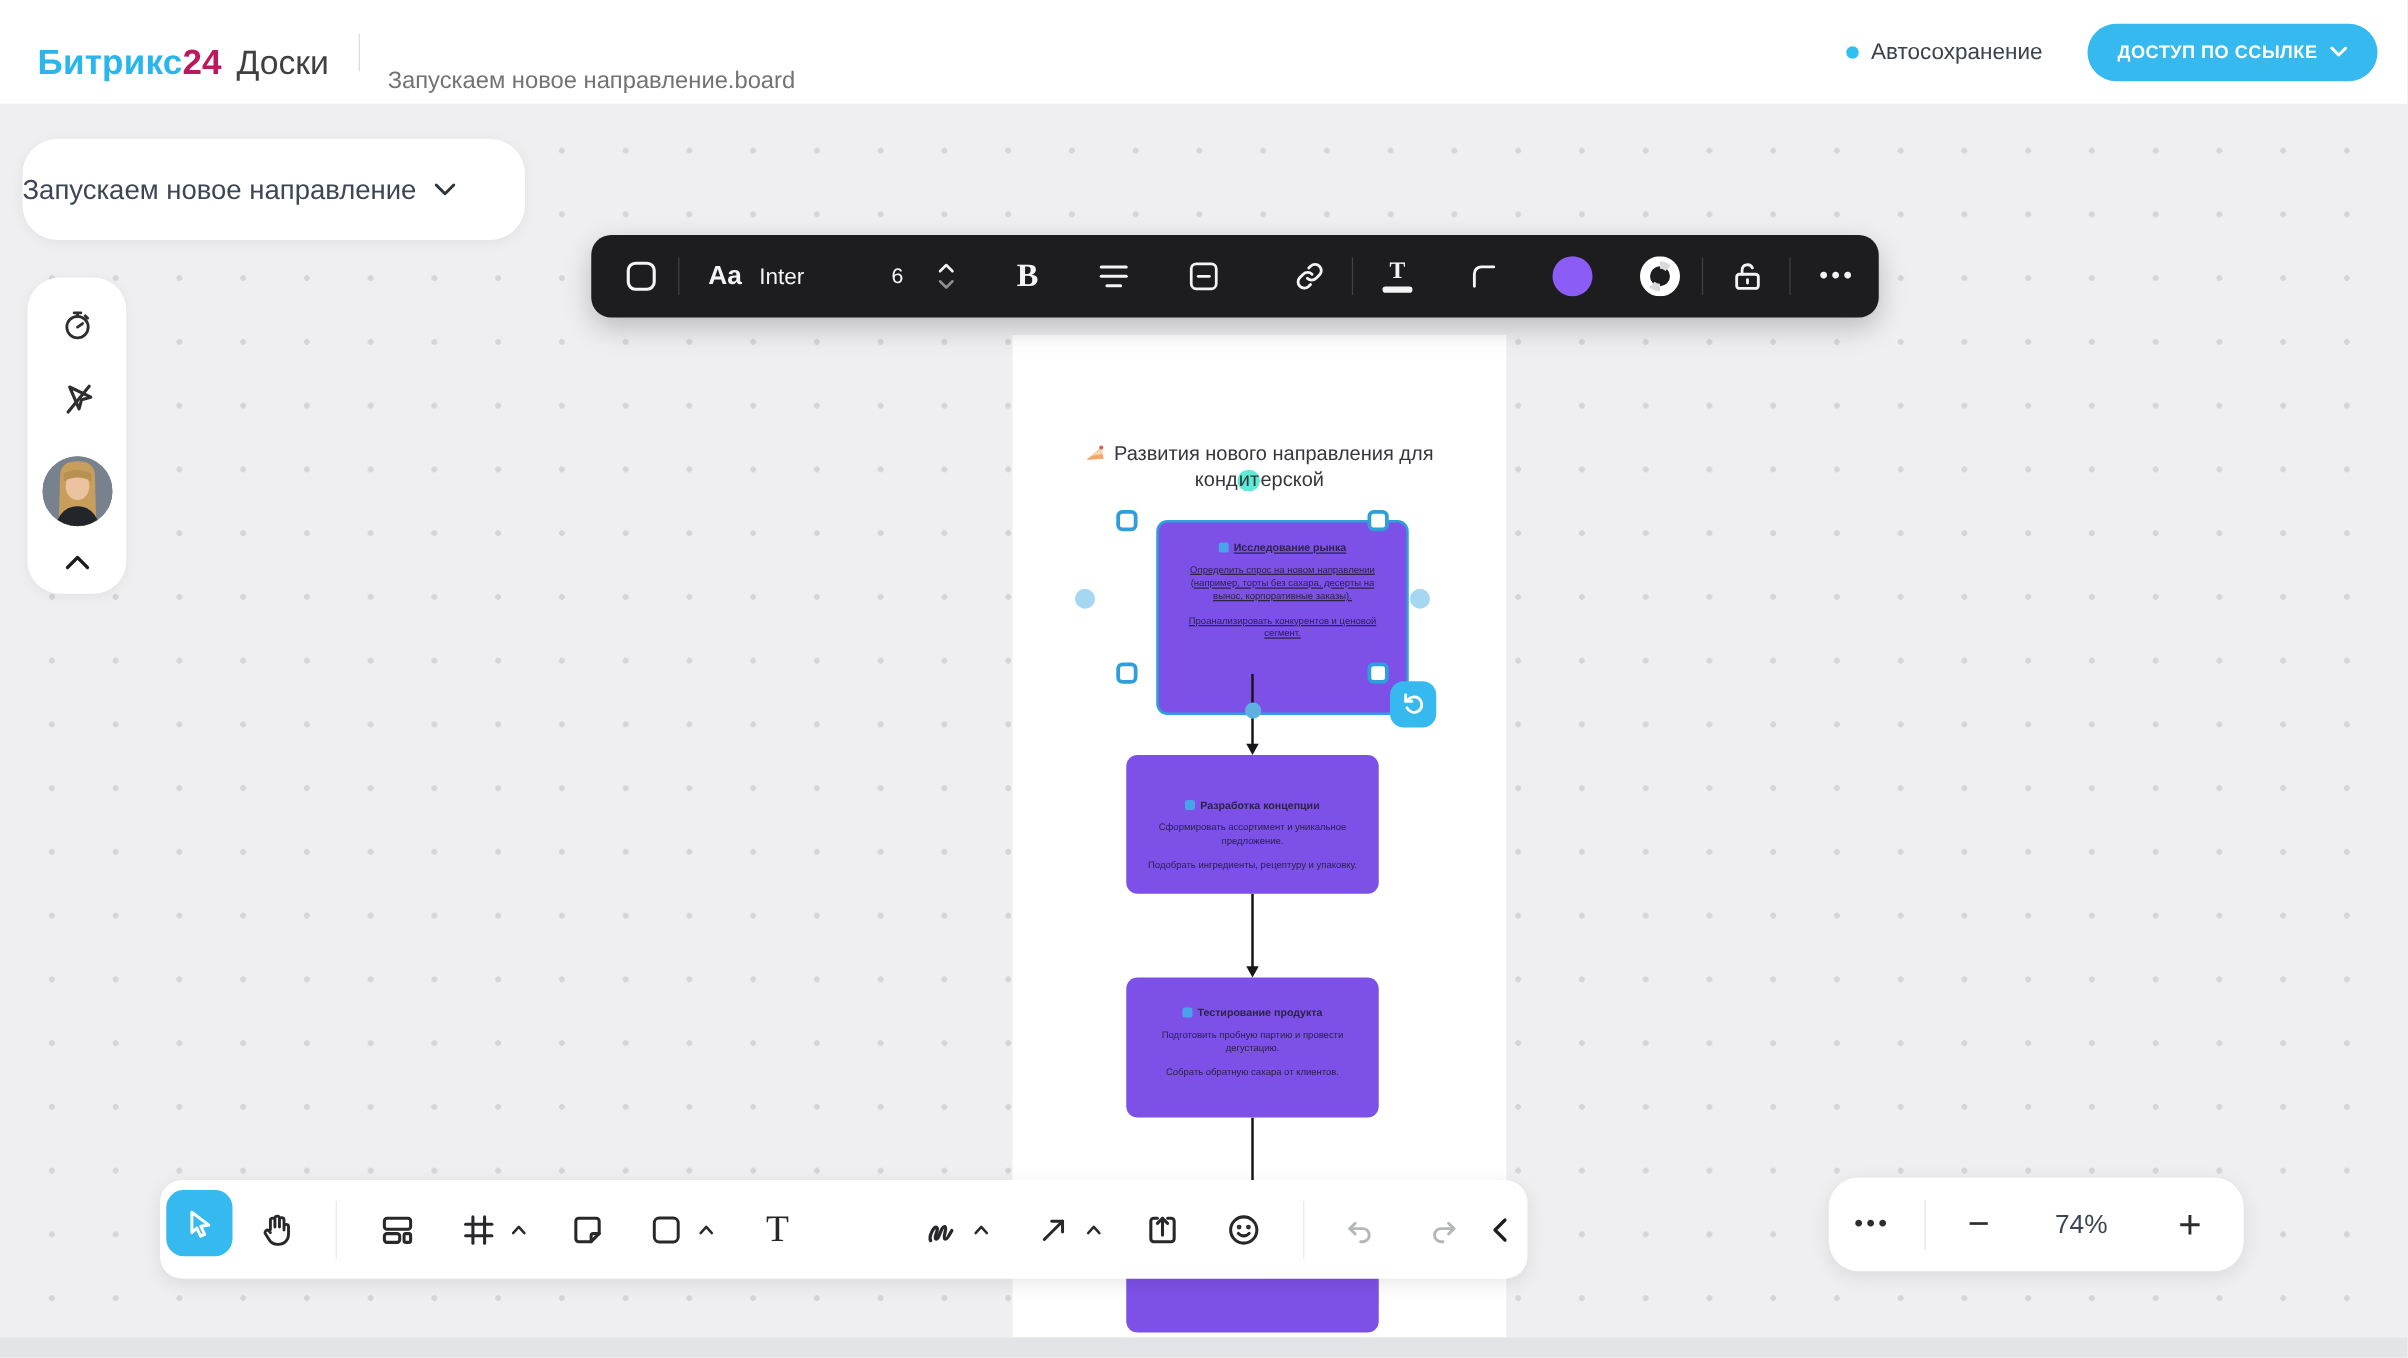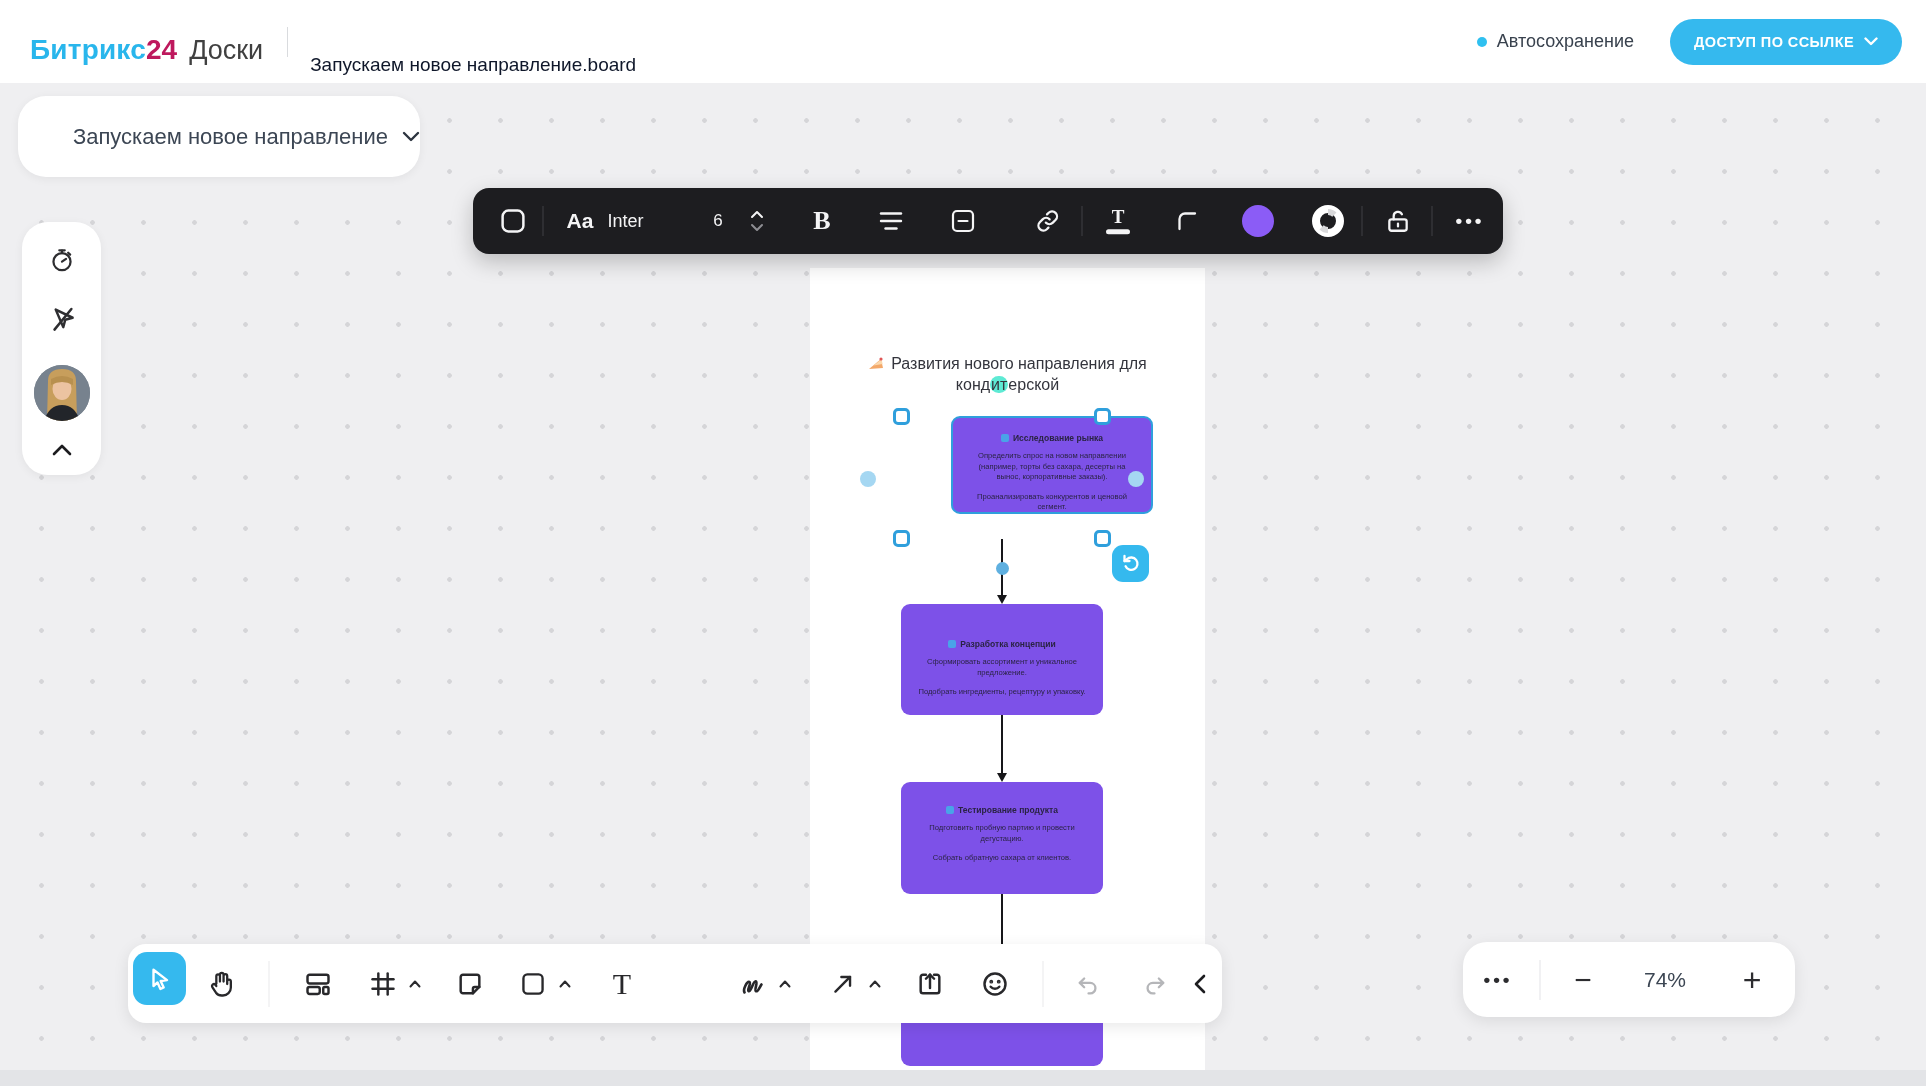--- a/index.html
+++ b/index.html
@@ -8,21 +8,21 @@
   .app { position:relative; width:1926px; height:1086px; }
 
   
   .topbar { position:absolute; left:0; top:0; width:1926px; height:83px; background:#ffffff;
             display:flex; align-items:center; padding:0 24px 0 30px; z-index:40; }
   .brand { display:flex; align-items:baseline;margin-top:16px; }
   .brand-p1 { font-size:28px; font-weight:800; color:#29b6ec; letter-spacing:.2px; }
   .brand-p2 { font-size:28px; font-weight:800; color:#be185d; }
   .brand-prod { font-size:27px; font-weight:400; color:#404040; margin-left:12px; }
   .hdiv { width:1px; height:30px; background:#d9dbde; margin:0 22px 0 24px; }
-  .docname { font-size:19px; color:#0f172a;margin-top:46px; }
+  .docname { font-size:19px; color:#737373;margin-top:46px; }
   .hd-right { margin-left:auto; display:flex; align-items:center; gap:36px; }
   .autosave { display:flex; align-items:center; gap:10px; font-size:18px; color:#39424e; }
   .autosave .dot { width:10px; height:10px; border-radius:50%; background:#2fc0f0; }
   .access-btn { display:flex; align-items:center; gap:10px; height:46px; padding:0 24px;
                 border:none; border-radius:23px; color:#fff; font-weight:700; font-size:14.5px;
                 letter-spacing:.4px; cursor:pointer; font-family:inherit; }
 
   
   .canvas { position:absolute; left:0; top:83px; width:1926px; height:1003px;
             background-color:#efeff1;
@@ -46,23 +46,23 @@
 
   
   .handle { position:absolute; width:17px; height:17px; background:#fff;
             border:3px solid #2f9fdc; border-radius:5px; z-index:6; }
   .cdot   { position:absolute; border-radius:50%; z-index:6; }
   .rotate-btn { position:absolute; left:1112px; top:462px; width:37px; height:37px;
                 border:none; border-radius:11px; display:flex; align-items:center;
                 justify-content:center; cursor:pointer; z-index:7; }
 
   
-  .board-pill { position:absolute; left:18px; top:96px; width:402px; height:81px;
+  .board-pill { position:absolute; left:18px; top:111px; width:402px; height:81px;
                 background:#fff; border-radius:28px; box-shadow:0 2px 10px rgba(0,0,0,.06);
-                display:flex; align-items:center; justify-content:flex-end; gap:14px;
+                display:flex; align-items:center; justify-content:flex-start; gap:14px;
                 font-size:22px; color:#3c4654; z-index:30; cursor:pointer; }
 
   
   .left-rail { position:absolute; left:22px; top:222px; width:79px; height:253px; background:#fff;
                border-radius:26px; box-shadow:0 2px 10px rgba(0,0,0,.06); z-index:30; }
   .rail-item { position:absolute; left:50%; transform:translate(-50%,-50%); display:flex;
                align-items:center; justify-content:center; cursor:pointer; color:#2e2e31; }
   .avatar { width:56px; height:56px; border-radius:50%; overflow:hidden; background:#7a8591; }
 
   
@@ -120,21 +120,21 @@
           <svg width="17" height="15" viewBox="0 0 17 15">
               <path d="M1 13 L13 3 L15 12 Z" fill="#f3a869"></path>
               <path d="M5.5 9.5 L13.6 3.3 L14.6 8 Z" fill="#fbd9ae"></path>
               <circle cx="13" cy="3" r="1.6" fill="#e05555"></circle>
             </svg>
         </span><span>Развития нового направления для</span><br>
         <span>конд</span><span class="hl">ит</span><span>ерской</span>
       </div>
     </div>
 
-    <div class="fbox selected" style="left: 951px; top: 333px; height: 98px; background: rgb(125, 81, 232);">
+    <div class="fbox selected" style="left: 925px; top: 333px; height: 156px; background: rgb(125, 81, 232); text-decoration: underline;">
       <div class="bt">
           <span class="bico"></span>
           <span>Исследование рынка</span>
         </div>
       <p>Определить спрос на новом направлении (например, торты без сахара, десерты на вынос, корпоративные заказы).</p>
       <p>Проанализировать конкурентов и ценовой сегмент.</p>
     </div>
     <div class="fbox" style="left: 901px; top: 521px; height: 111px; background: rgb(125, 81, 232);">
       <div class="bt" style="margin-top:20px;">
           <span class="bico"></span>

